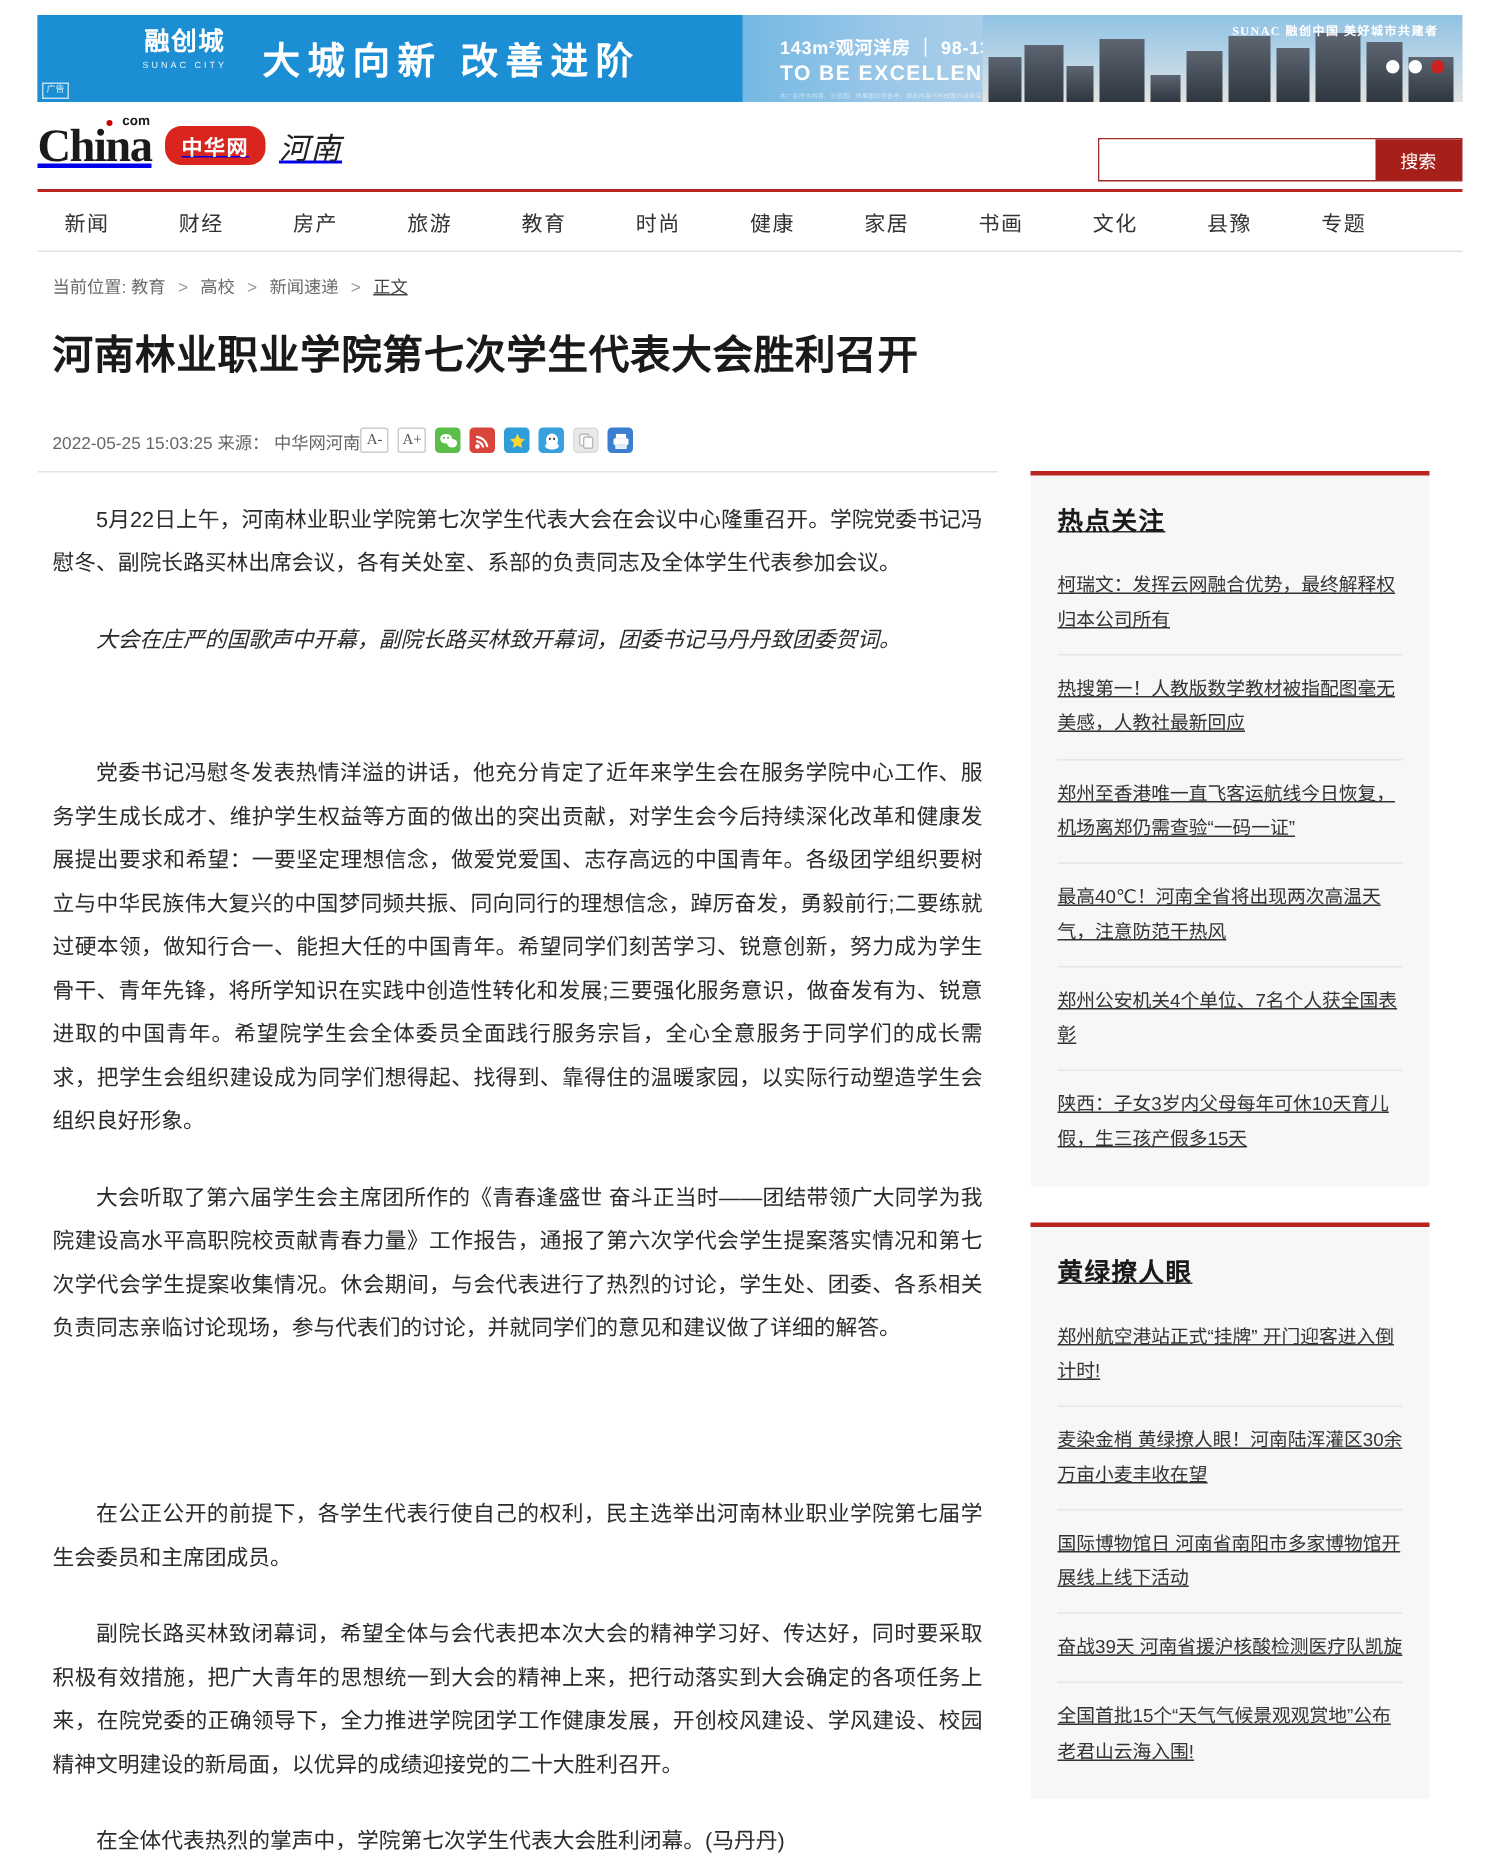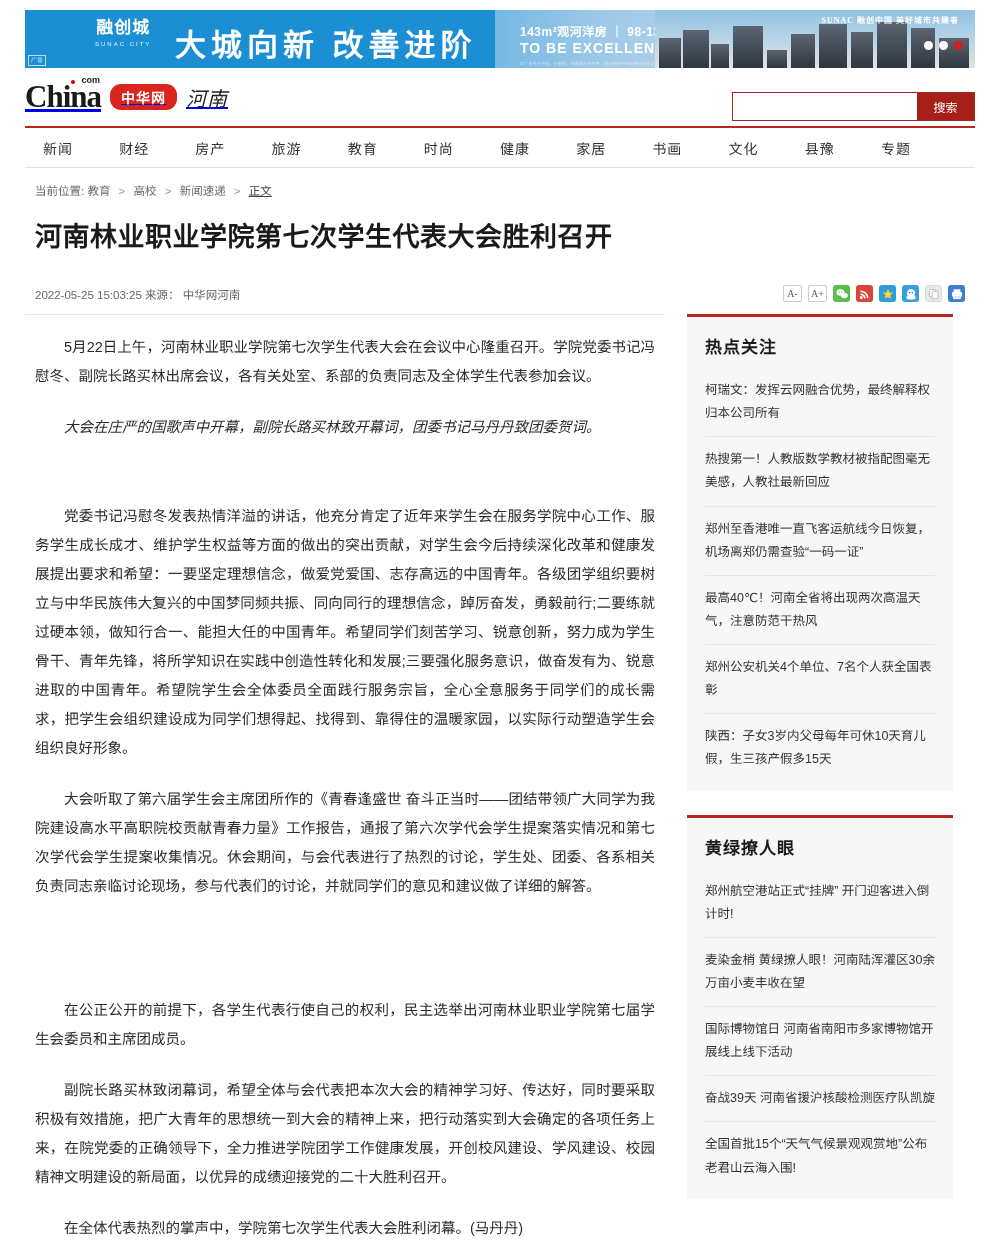--- a/index.html
+++ b/index.html
@@ -24,21 +24,21 @@
     position: absolute; left: 0; top: 0; bottom: 0; width: 470px;
     background: #1b8ed4;
   }
   .ad-logo {
     position: absolute; left: 70px; top: 8px; text-align: center; color: #fff;
   }
   .ad-logo .cn { font-size: 17px; font-weight: bold; letter-spacing: 1px; line-height: 20px; }
   .ad-logo .en { font-size: 6px; letter-spacing: 2px; margin-top: 3px; opacity: .9; }
   .ad-slogan {
     position: absolute; left: 150px; top: 10px;
-    color: #fff; font-size: 31px; font-weight: bold; letter-spacing: 5px;
+    color: #fff; font-size: 25px; font-weight: bold; letter-spacing: 5px;
   }
   .ad-spec {
     position: absolute; left: 495px; top: 12px; color: #fff;
     font-size: 12px; font-weight: bold; letter-spacing: .5px;
   }
   .ad-excellent {
     position: absolute; left: 495px; top: 30px; color: #fff;
     font-size: 14px; font-weight: bold; letter-spacing: 1px;
   }
   .ad-fine {
@@ -121,21 +121,21 @@
   .breadcrumb .cur { color: #444; text-decoration: underline; }
 
   
   .article-title {
     margin: 22px 25px 0 25px; padding-left: 10px;
     font-size: 27px; font-weight: bold; color: #1a1a1a; letter-spacing: .5px;
     line-height: 1.3;
   }
   .meta-row {
     margin: 30px 25px 0 25px; padding: 0 10px 12px 10px;
-    display: flex; align-items: center; justify-content: space-between; gap: 48px;
+    display: flex; align-items: center; 
   }
   .meta-left { font-size: 11.5px; color: #666; }
   .meta-tools { display: flex; align-items: center; gap: 6px; }
   .fontbtn {
     width: 19px; height: 17px; border: 1px solid #ccc; border-radius: 2px;
     font-size: 10px; color: #555; display: flex; align-items: center;
     justify-content: center; background: #fff; cursor: pointer;
     font-family: "Liberation Serif", serif;
   }
   .shr {
@@ -162,21 +162,21 @@
     font-size: 14.5px; line-height: 2.0; color: #2b2b2b;
     text-indent: 2em; margin-bottom: 22px; text-align: justify;
   }
   .article-body p.gap-big { margin-bottom: 60px; font-style: italic; }
   .article-body p.gap-huge { margin-bottom: 95px; }
 
   
   .sidebar { width: 266px; }
   .side-card {
     background: #f7f7f7; border-top: 3px solid #bb2520;
-    padding: 16px 18px 8px 18px; margin-bottom: 24px;
+    padding: 16px 18px 8px 18px; margin-bottom: 24px; text-decoration: underline;
   }
   .side-title {
     font-size: 17px; font-weight: bold; color: #1a1a1a;
     margin-bottom: 10px; letter-spacing: 1px;
   }
   .side-list { list-style: none; }
   .side-list li { border-bottom: 1px solid #e6e6e6; }
   .side-list li:last-child { border-bottom: none; }
   .side-list a {
     display: block; padding: 11px 0; font-size: 12.5px; line-height: 1.85;

